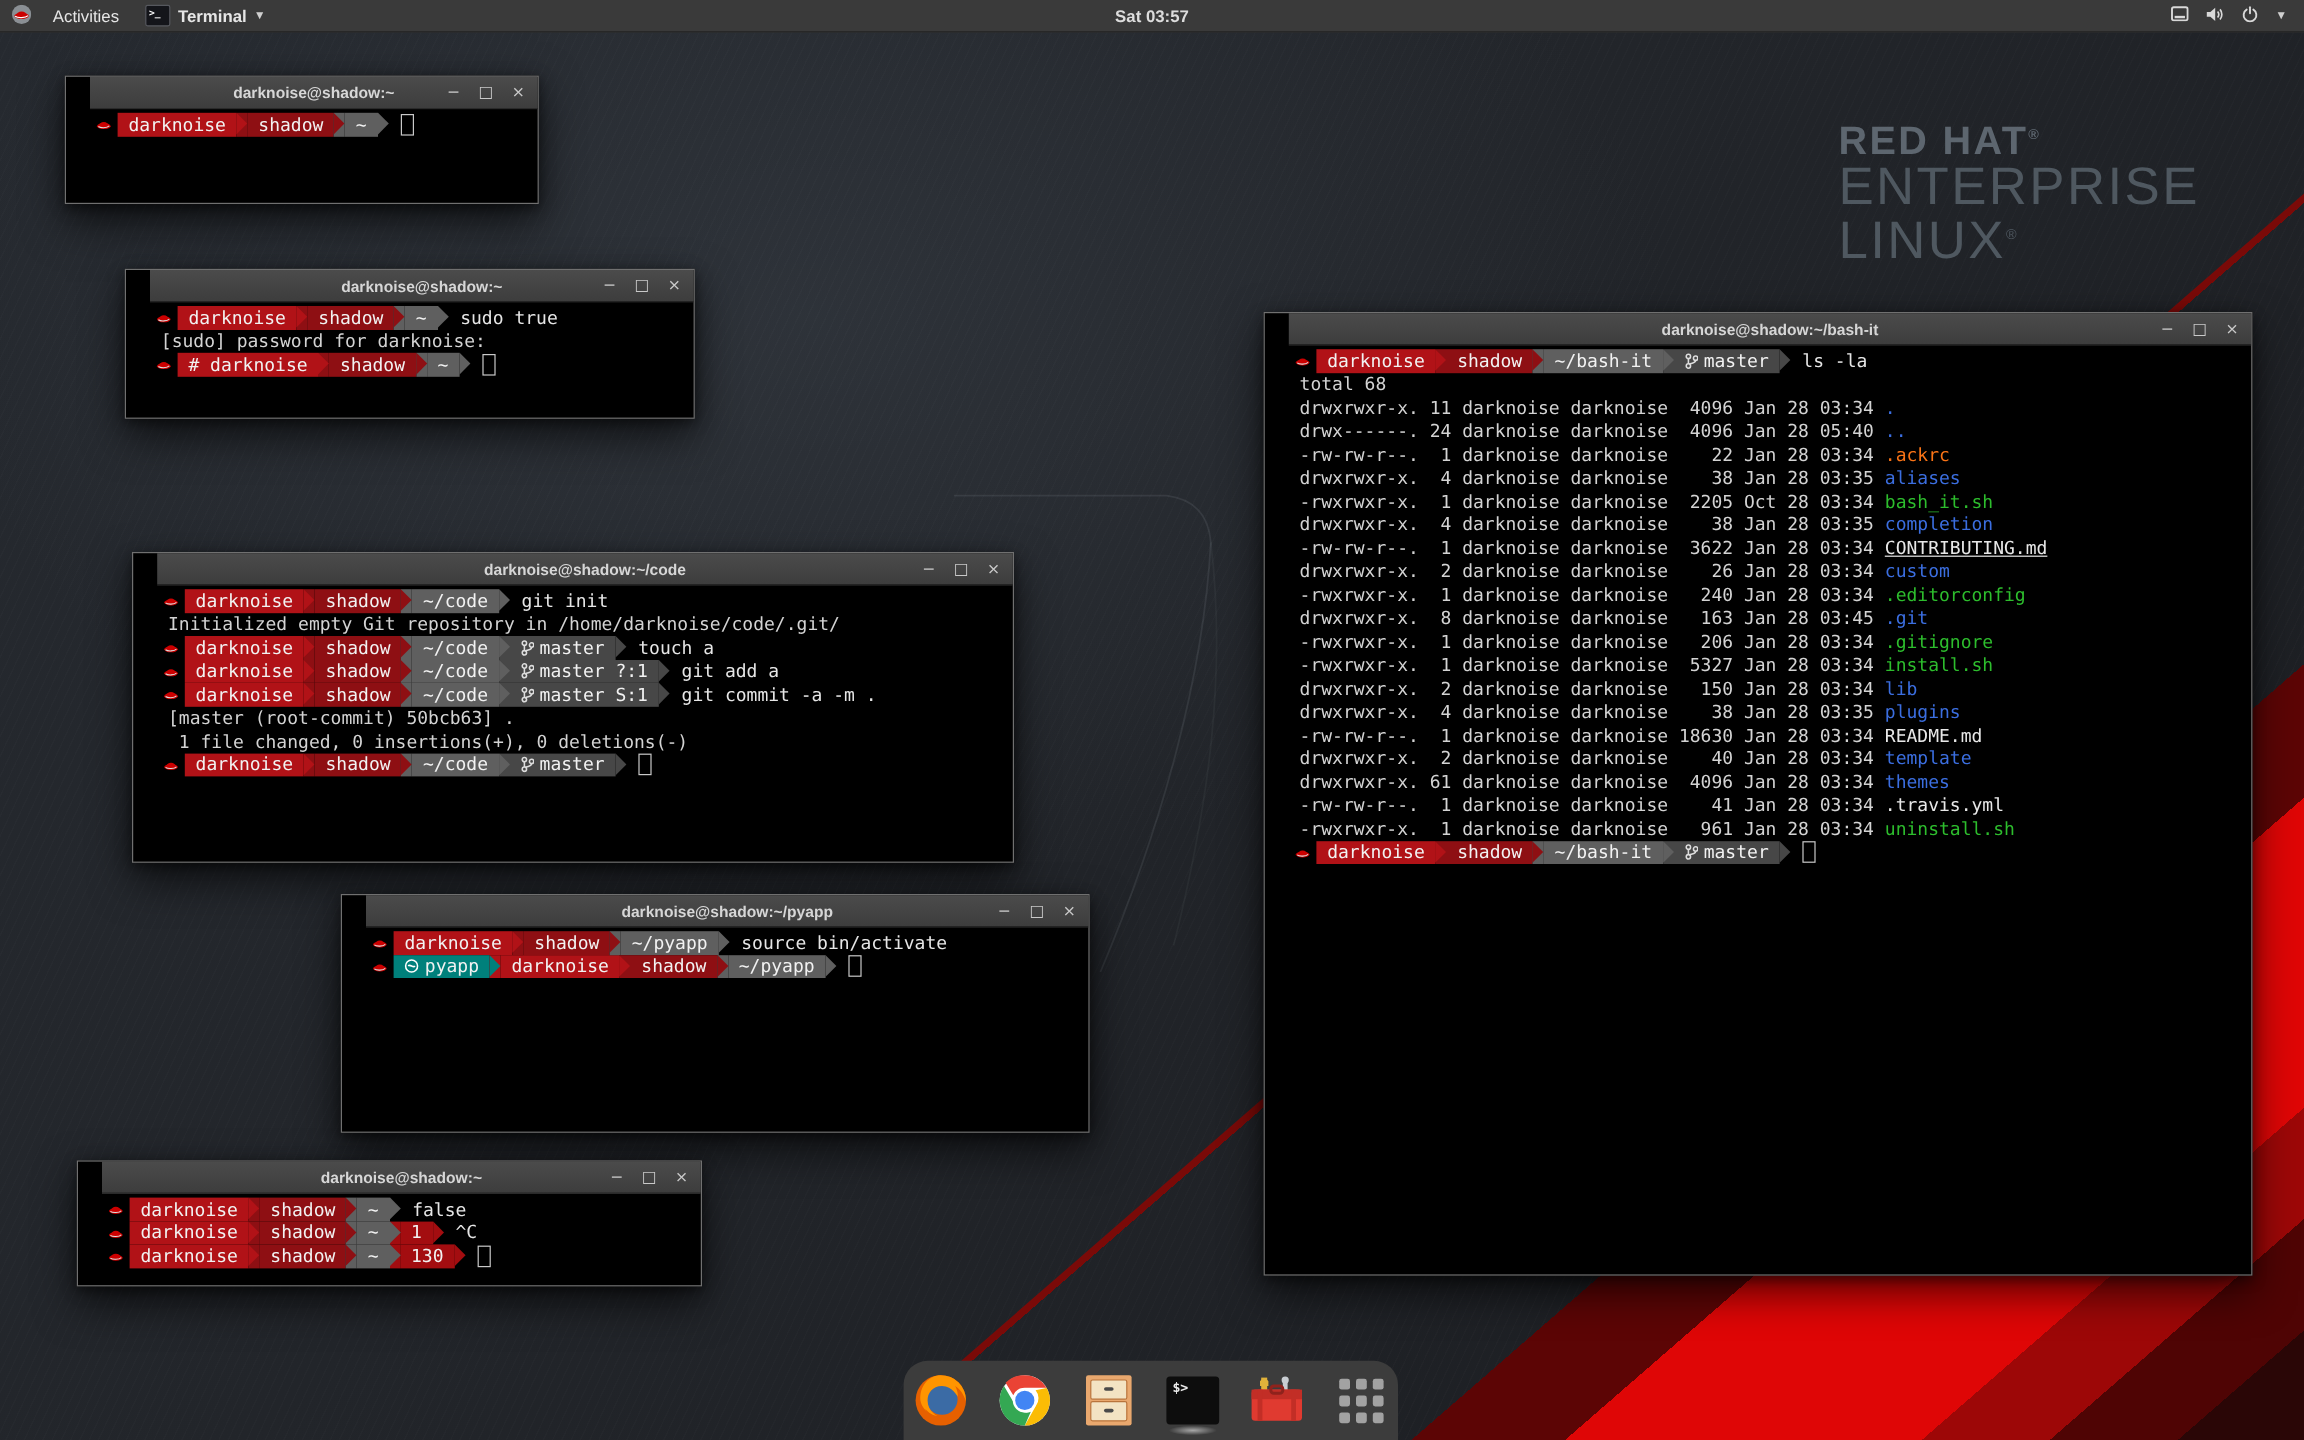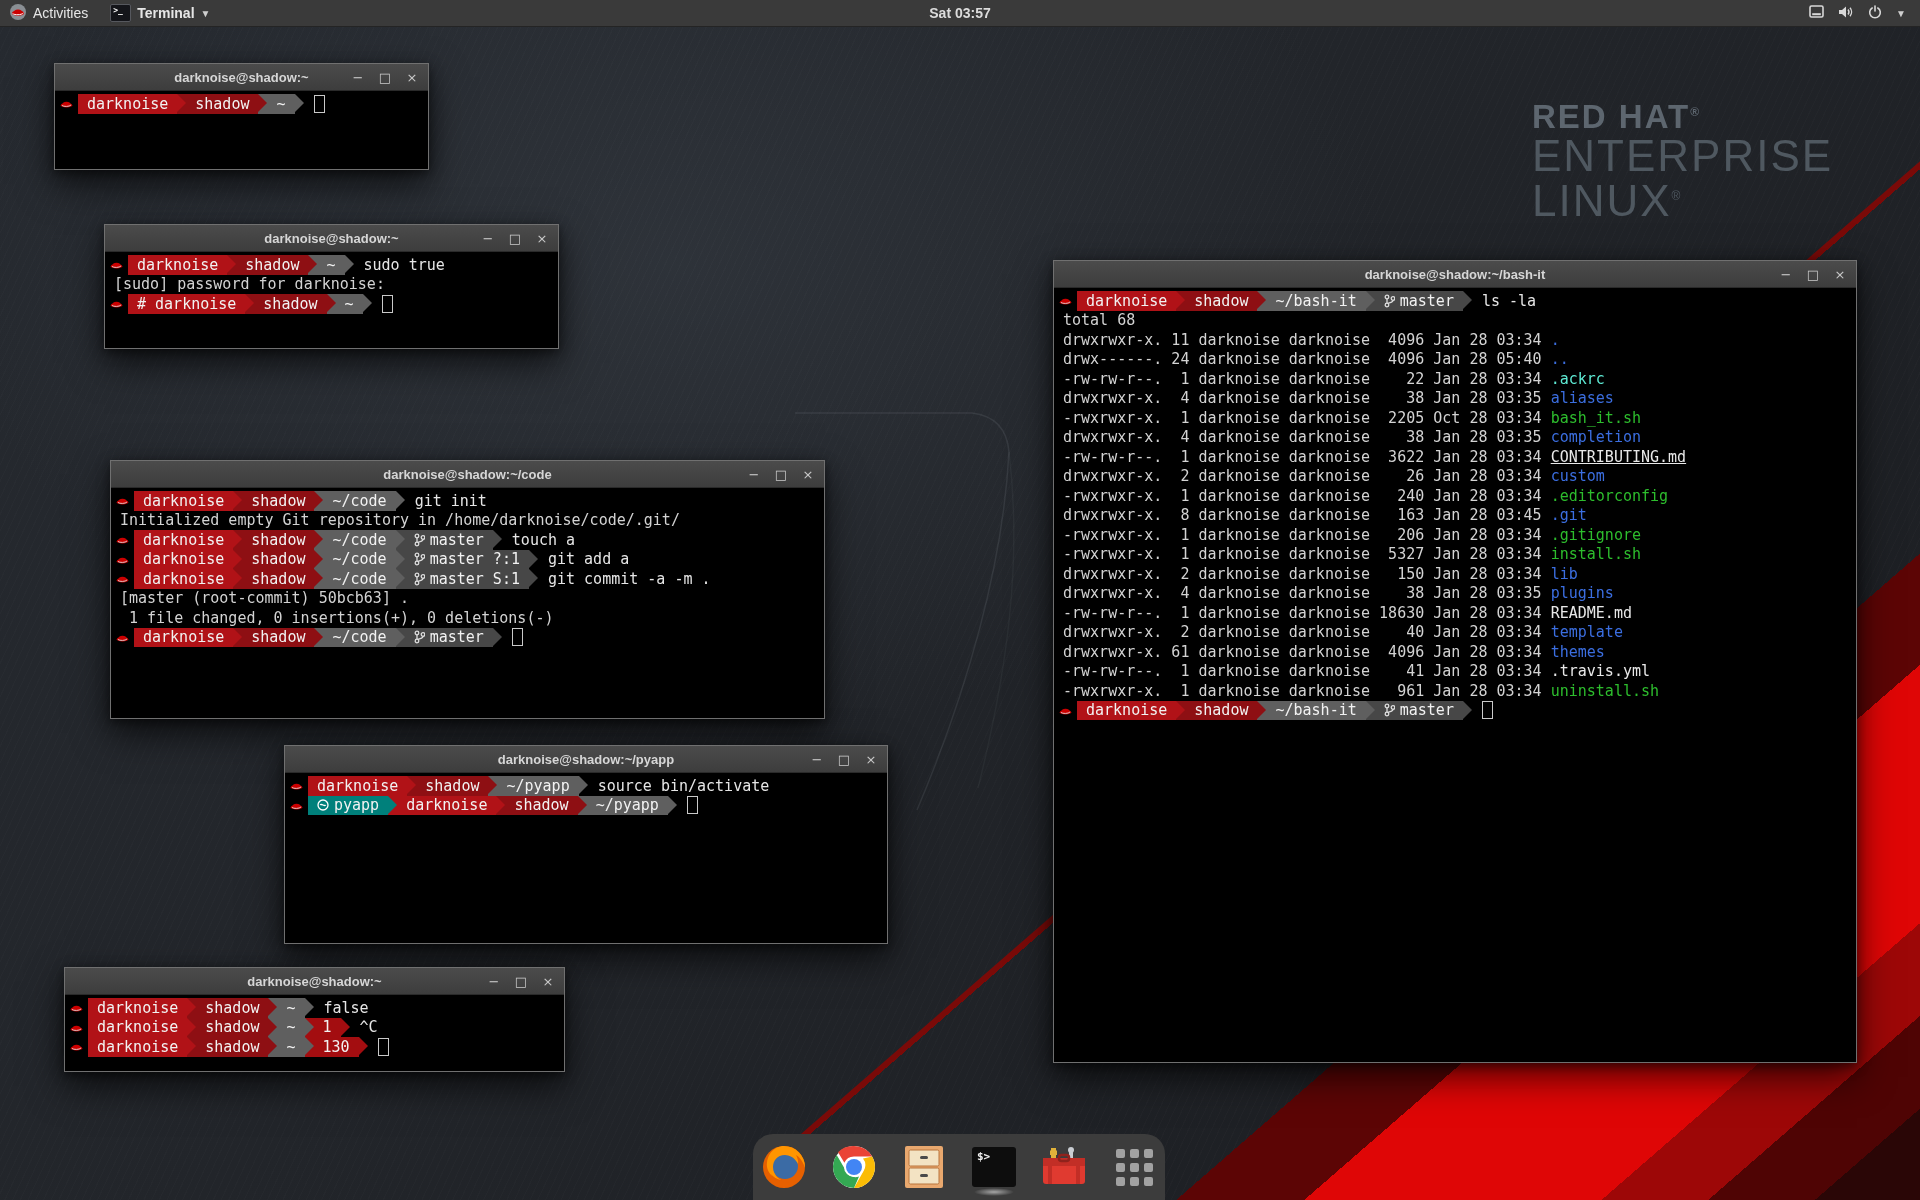--- a/index.html
+++ b/index.html
@@ -22,30 +22,30 @@
       #5c0505 296px 380px, #df0606 380px 575px,
       #9d0707 575px 645px, #4f0404 645px 715px, #2a0606 715px 100%);}
   .branding{position:absolute;left:1532px;top:100px;z-index:1;color:#59626b;line-height:1.02;}
   .branding .b1{font-size:33px;font-weight:bold;letter-spacing:2px;color:#5d666f;}
   .branding .b2,.branding .b3{font-size:44px;font-weight:300;letter-spacing:2px;color:#4f5860;}
   .branding sup{font-size:12px;vertical-align:super;}
 
   
   .topbar{position:absolute;left:0;top:0;width:100%;height:26px;background:#3a3a3a;
     border-bottom:1px solid #242424;z-index:50;display:flex;align-items:center;color:#e6e6e6;font-size:14px;}
-  .tb-left{display:flex;align-items:center;gap:7px;padding:0 10px;height:100%;}
+  .tb-left{display:flex;align-items:center;gap:18px;padding:0 10px;height:100%;}
   .tb-appmenu{display:flex;align-items:center;gap:6px;padding:0 12px;height:100%;font-weight:bold;}
   .tb-clock{position:absolute;left:50%;transform:translateX(-50%);top:0;height:26px;display:flex;align-items:center;font-weight:bold;color:#dcdcdc;}
   .tb-right{position:absolute;right:6px;top:0;height:26px;display:flex;align-items:center;gap:14px;padding:0 8px;}
   .term-glyph{display:inline-flex;align-items:flex-start;justify-content:flex-start;width:17px;height:15px;background:#14151a;border:1px solid #56585e;border-radius:2px;color:#fff;font:bold 8px "DejaVu Sans Mono",monospace;padding:1px 0 0 2px;}
   .chev{font-size:10px;color:#cfcfcf;}
 
   
   .window{position:absolute;background:#000;border:1px solid #707070;
-    box-shadow:0 14px 34px rgba(0,0,0,.65),0 3px 10px rgba(0,0,0,.5);z-index:10;}
+    box-shadow:0 14px 34px rgba(0,0,0,.65),0 3px 10px rgba(0,0,0,.5);z-index:10;padding-left:20px;}
   .titlebar{height:26px;background:linear-gradient(#4b4b4b,#3d3d3d);border-bottom:1px solid #2a2a2a;
     position:relative;display:flex;align-items:center;justify-content:center;
     font:bold 13px "Liberation Sans",sans-serif;color:#d6d6d6;}
   .winbtns{position:absolute;right:9px;top:0;height:100%;display:flex;align-items:center;gap:13px;}
   .winbtn{color:#c9c9c9;font:13px "DejaVu Sans",sans-serif;width:14px;text-align:center;line-height:1;}
   .tcontent{padding:3px 0 0 0;font:15px "DejaVu Sans Mono",monospace;color:#d3d3d3;}
   .tline{height:19.5px;display:flex;align-items:center;white-space:pre;}
   .tline.textline{padding-left:9px;}
   .hatchip{display:inline-flex;align-items:center;padding:0 5px 0 5px;height:100%;}
   .pseg{display:inline-flex;align-items:center;height:19.5px;padding:0 9px;color:#f2f2f2;gap:5px;}
@@ -302,21 +302,21 @@
               <path d="M2.4 10.4c2.2 1.7 9 1.7 11.2-.6" stroke="#ddd" stroke-width="1.1" fill="none"></path>
             </svg></span><span class="pseg" style="background: rgb(177, 18, 23);">darknoise</span><span class="sep" style="background: rgb(142, 15, 19);"><i style="border-left-color: rgb(177, 18, 23);"></i></span><span class="pseg" style="background: rgb(142, 15, 19);">shadow</span><span class="sep" style="background: rgb(95, 95, 95);"><i style="border-left-color: rgb(142, 15, 19);"></i></span><span class="pseg" style="background: rgb(95, 95, 95);">~/bash-it</span><span class="sep" style="background: rgb(71, 71, 71);"><i style="border-left-color: rgb(95, 95, 95);"></i></span><span class="pseg" style="background: rgb(71, 71, 71);"><span class="seg-ic"><svg width="11" height="14" viewBox="0 0 11 14">
                 <circle cx="3" cy="3" r="1.8" fill="none" stroke="#ddd" stroke-width="1.3"></circle>
                 <circle cx="3" cy="11" r="1.8" fill="none" stroke="#ddd" stroke-width="1.3"></circle>
                 <circle cx="9" cy="4.5" r="1.8" fill="none" stroke="#ddd" stroke-width="1.3"></circle>
                 <path d="M3 4.8v4.4 M9 6.3c0 2.5-3 2-5.4 3.4" fill="none" stroke="#ddd" stroke-width="1.3"></path>
               </svg></span>master</span><span class="sep" style="background: transparent;"><i style="border-left-color: rgb(71, 71, 71);"></i></span><span class="cmd">ls -la</span></div>
         <div class="tline textline">total 68</div>
         <div class="tline textline"><span>drwxrwxr-x. 11 darknoise darknoise  4096 Jan 28 03:34 </span><span class="lsname" style="color: rgb(59, 110, 224);">.</span></div>
         <div class="tline textline"><span>drwx------. 24 darknoise darknoise  4096 Jan 28 05:40 </span><span class="lsname" style="color: rgb(59, 110, 224);">..</span></div>
-        <div class="tline textline"><span>-rw-rw-r--.  1 darknoise darknoise    22 Jan 28 03:34 </span><span class="lsname" style="color: #5eead4;">.ackrc</span></div>
+        <div class="tline textline"><span>-rw-rw-r--.  1 darknoise darknoise    22 Jan 28 03:34 </span><span class="lsname" style="color: #f97316;">.ackrc</span></div>
         <div class="tline textline"><span>drwxrwxr-x.  4 darknoise darknoise    38 Jan 28 03:35 </span><span class="lsname" style="color: rgb(59, 110, 224);">aliases</span></div>
         <div class="tline textline"><span>-rwxrwxr-x.  1 darknoise darknoise  2205 Oct 28 03:34 </span><span class="lsname" style="color: rgb(45, 189, 45);">bash_it.sh</span></div>
         <div class="tline textline"><span>drwxrwxr-x.  4 darknoise darknoise    38 Jan 28 03:35 </span><span class="lsname" style="color: rgb(59, 110, 224);">completion</span></div>
         <div class="tline textline"><span>-rw-rw-r--.  1 darknoise darknoise  3622 Jan 28 03:34 </span><span class="lsname" style="color: rgb(232, 232, 232); text-decoration: underline;">CONTRIBUTING.md</span></div>
         <div class="tline textline"><span>drwxrwxr-x.  2 darknoise darknoise    26 Jan 28 03:34 </span><span class="lsname" style="color: rgb(59, 110, 224);">custom</span></div>
         <div class="tline textline"><span>-rwxrwxr-x.  1 darknoise darknoise   240 Jan 28 03:34 </span><span class="lsname" style="color: rgb(45, 189, 45);">.editorconfig</span></div>
         <div class="tline textline"><span>drwxrwxr-x.  8 darknoise darknoise   163 Jan 28 03:45 </span><span class="lsname" style="color: rgb(59, 110, 224);">.git</span></div>
         <div class="tline textline"><span>-rwxrwxr-x.  1 darknoise darknoise   206 Jan 28 03:34 </span><span class="lsname" style="color: rgb(45, 189, 45);">.gitignore</span></div>
         <div class="tline textline"><span>-rwxrwxr-x.  1 darknoise darknoise  5327 Jan 28 03:34 </span><span class="lsname" style="color: rgb(45, 189, 45);">install.sh</span></div>
         <div class="tline textline"><span>drwxrwxr-x.  2 darknoise darknoise   150 Jan 28 03:34 </span><span class="lsname" style="color: rgb(59, 110, 224);">lib</span></div>

